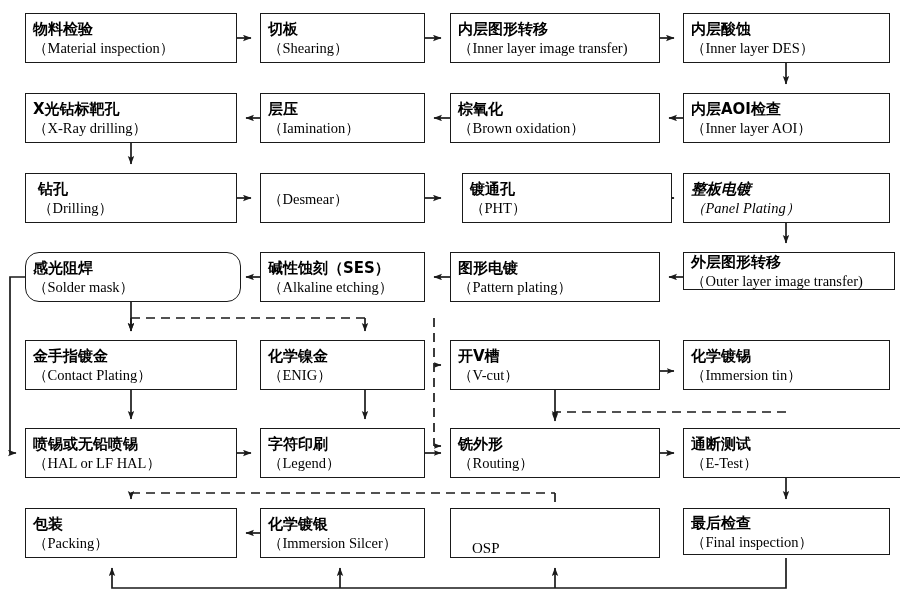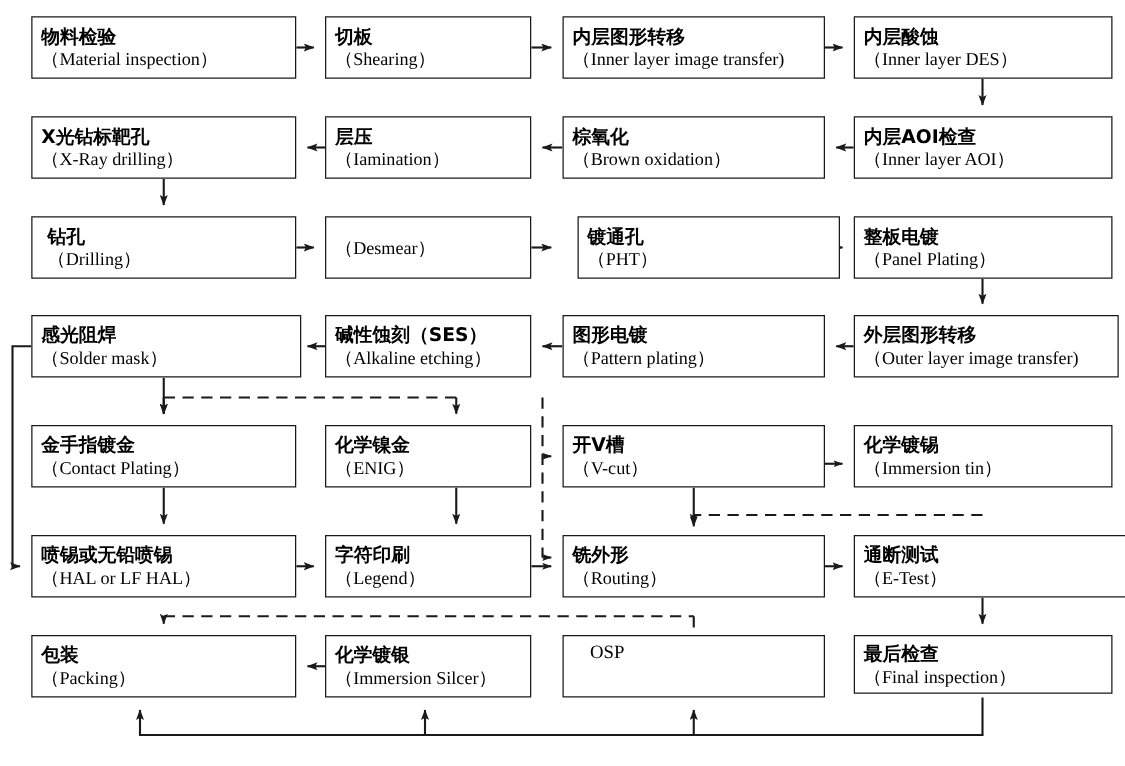--- a/index.html
+++ b/index.html
@@ -3,21 +3,21 @@
 <meta charset="utf-8">
 <style>
   html,body{margin:0;padding:0;background:#ffffff;}
   body{font-family:"Liberation Serif", serif;}
   #stage{position:relative;width:900px;height:613px;background:#fff;overflow:hidden;}
   #edges{position:absolute;left:0;top:0;width:900px;height:613px;}
   .node{position:absolute;box-sizing:border-box;border:1.6px solid #1a1a1a;background:#fff;
         padding:3px 6px 0 7px;display:flex;flex-direction:column;justify-content:center;}
   .node .cn{font-family:"DejaVu Sans", sans-serif;font-weight:700;font-size:15px;line-height:1.18;color:#000;white-space:nowrap;}
   .node .en{font-family:"Liberation Serif", serif;font-size:14.5px;line-height:1.2;color:#000;white-space:nowrap;margin-top:1px;}
-  .node.single{justify-content:flex-start;}
+  .node.single{justify-content:flex-end;}
   .node.single .en{font-size:15px;padding-left:14px;}
 </style>
 </head>
 <body>
 
 <div id="stage">
 
   <svg id="edges" viewBox="0 0 900 613">
     <defs>
       <marker id="ah" markerWidth="9" markerHeight="9" refX="8" refY="3.2" orient="auto" markerUnits="userSpaceOnUse">
@@ -131,37 +131,37 @@
       <div class="cn">钻孔</div>
       <div class="en">（Drilling）</div>
     </div>
     <div class="node" style="left: 260px; top: 173px; width: 165px; height: 50px;">
       <div class="en">（Desmear）</div>
     </div>
     <div class="node" style="left: 462px; top: 173px; width: 210px; height: 50px;">
       <div class="cn">镀通孔</div>
       <div class="en">（PHT）</div>
     </div>
-    <div class="node" style="left: 683px; top: 173px; width: 207px; height: 50px;">
+    <div class="node" style="left: 683px; top: 173px; width: 207px; height: 50px; font-style: italic;">
       <div class="cn">整板电镀</div>
       <div class="en">（Panel Plating）</div>
     </div>
-    <div class="node" style="left: 25px; top: 252px; width: 216px; height: 50px;">
+    <div class="node" style="left: 25px; top: 252px; width: 216px; height: 50px; border-radius: 14px;">
       <div class="cn">感光阻焊</div>
       <div class="en">（Solder mask）</div>
     </div>
     <div class="node" style="left: 260px; top: 252px; width: 165px; height: 50px;">
       <div class="cn">碱性蚀刻（SES）</div>
       <div class="en">（Alkaline etching）</div>
     </div>
     <div class="node" style="left: 450px; top: 252px; width: 210px; height: 50px;">
       <div class="cn">图形电镀</div>
       <div class="en">（Pattern plating）</div>
     </div>
-    <div class="node" style="left: 683px; top: 252px; width: 212px; height: 50px;">
+    <div class="node" style="left: 683px; top: 252px; width: 212px; height: 38px;">
       <div class="cn">外层图形转移</div>
       <div class="en">（Outer layer image transfer)</div>
     </div>
     <div class="node" style="left: 25px; top: 340px; width: 212px; height: 50px;">
       <div class="cn">金手指镀金</div>
       <div class="en">（Contact Plating）</div>
     </div>
     <div class="node" style="left: 260px; top: 340px; width: 165px; height: 50px;">
       <div class="cn">化学镍金</div>
       <div class="en">（ENIG）</div>

